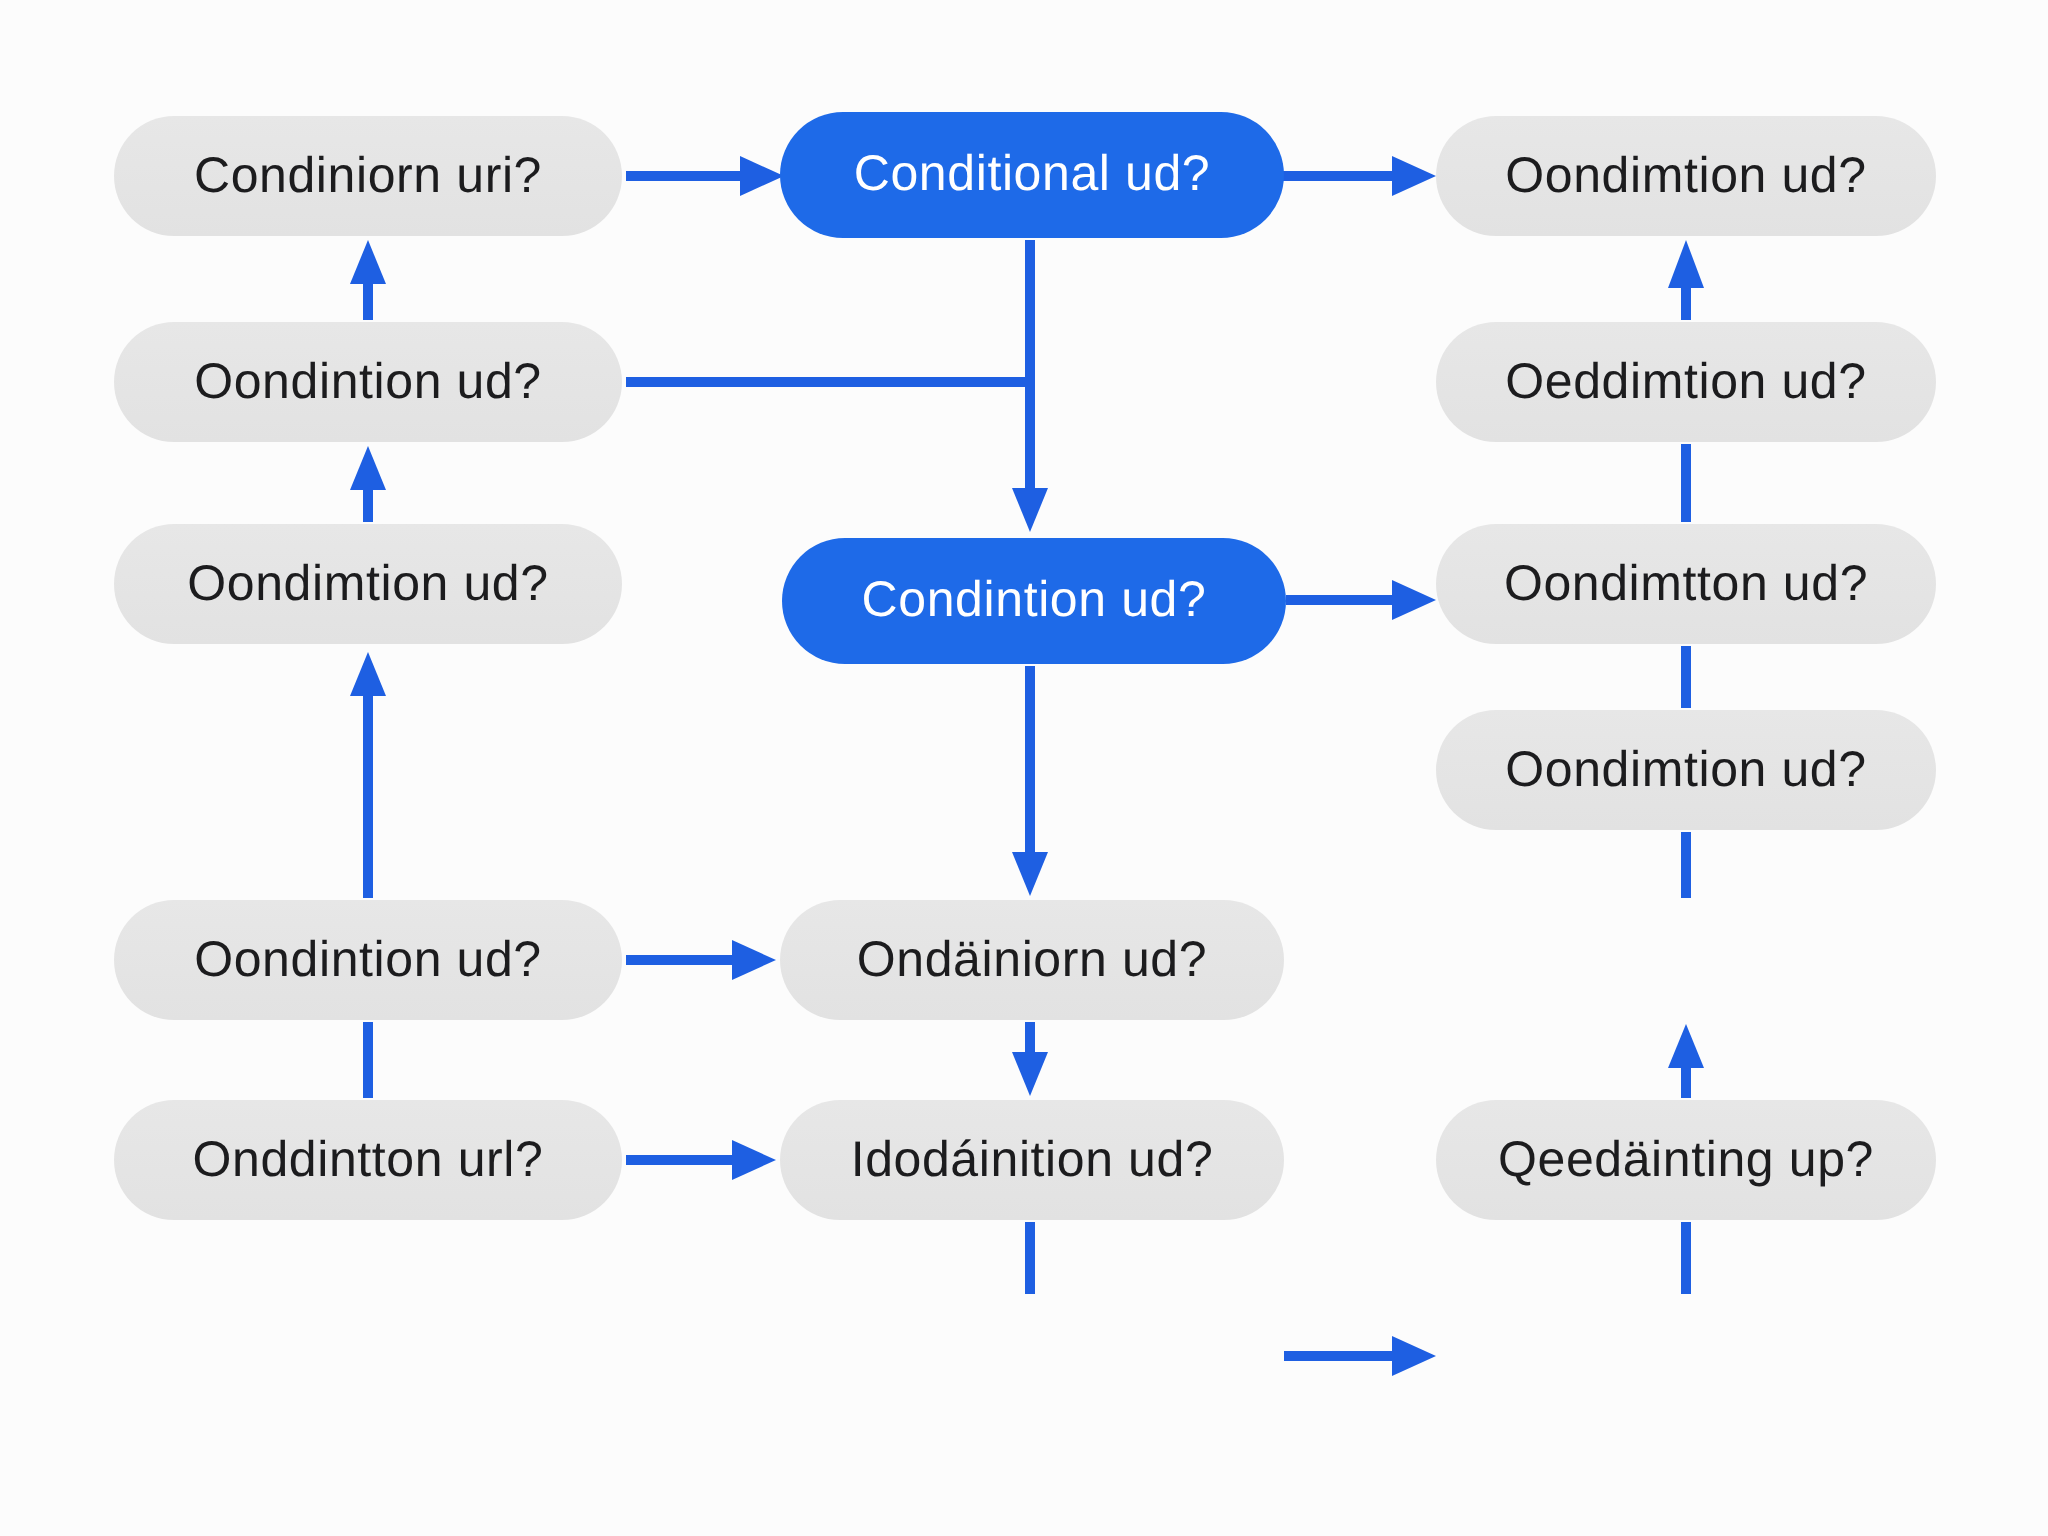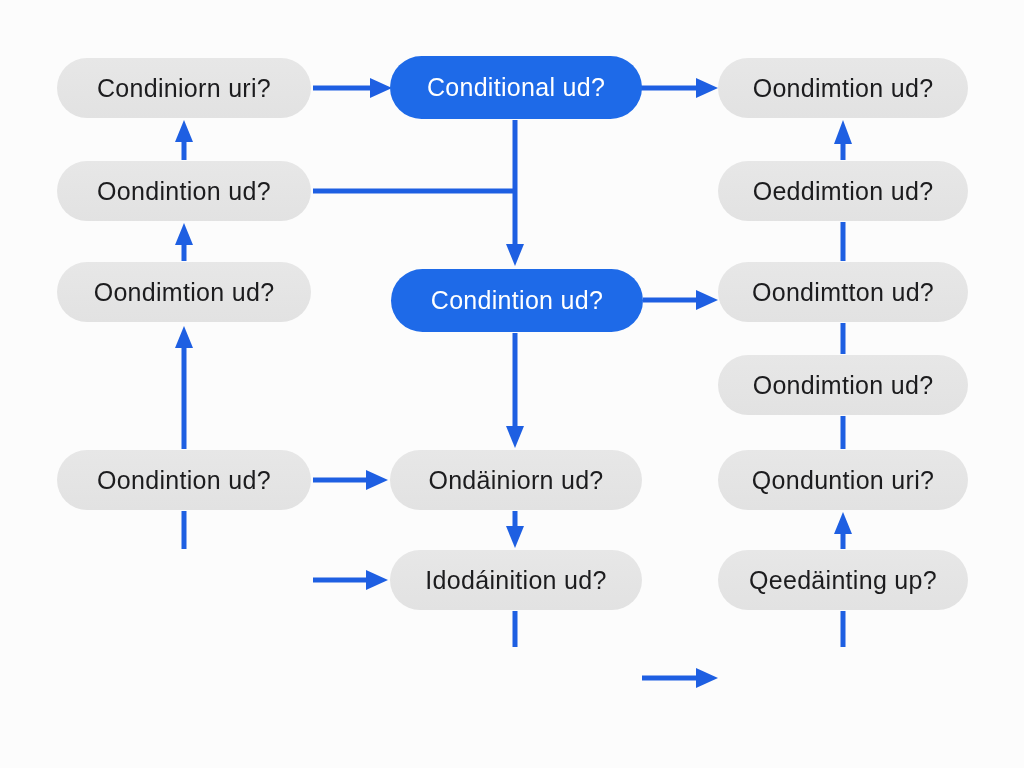--- a/index.html
+++ b/index.html
@@ -143,26 +143,26 @@
     <g>
       <line x1="843" y1="160" x2="843" y2="142"></line>
       <polygon points="834,144 843,120 852,144"></polygon>
     </g>
   </svg>
 
   <div class="pill" style="left:57px;top:58px;width:254px">Condiniorn uri?</div>
   <div class="pill" style="left:57px;top:161px;width:254px">Oondintion ud?</div>
   <div class="pill" style="left:57px;top:262px;width:254px">Oondimtion ud?</div>
   <div class="pill" style="left:57px;top:450px;width:254px">Oondintion ud?</div>
+  <div class="pill" style="left:57px;top:550px;width:254px">Onddintton url?</div>
 
   <div class="pill blue" style="left:390px;top:56px;width:252px">Conditional ud?</div>
   <div class="pill blue" style="left:391px;top:269px;width:252px">Condintion ud?</div>
   <div class="pill" style="left:390px;top:450px;width:252px">Ondäiniorn ud?</div>
   <div class="pill" style="left:390px;top:550px;width:252px">Idodáinition ud?</div>
 
   <div class="pill" style="left:718px;top:58px;width:250px">Oondimtion ud?</div>
   <div class="pill" style="left:718px;top:161px;width:250px">Oeddimtion ud?</div>
   <div class="pill" style="left:718px;top:262px;width:250px">Oondimtton ud?</div>
   <div class="pill" style="left:718px;top:355px;width:250px">Oondimtion ud?</div>
-  <div class="pill" style="left:718px;top:450px;width:250px">Qonduntion uri?</div>
   <div class="pill" style="left:718px;top:550px;width:250px">Qeedäinting up?</div>
 
 </div>
 
 </body></html>

